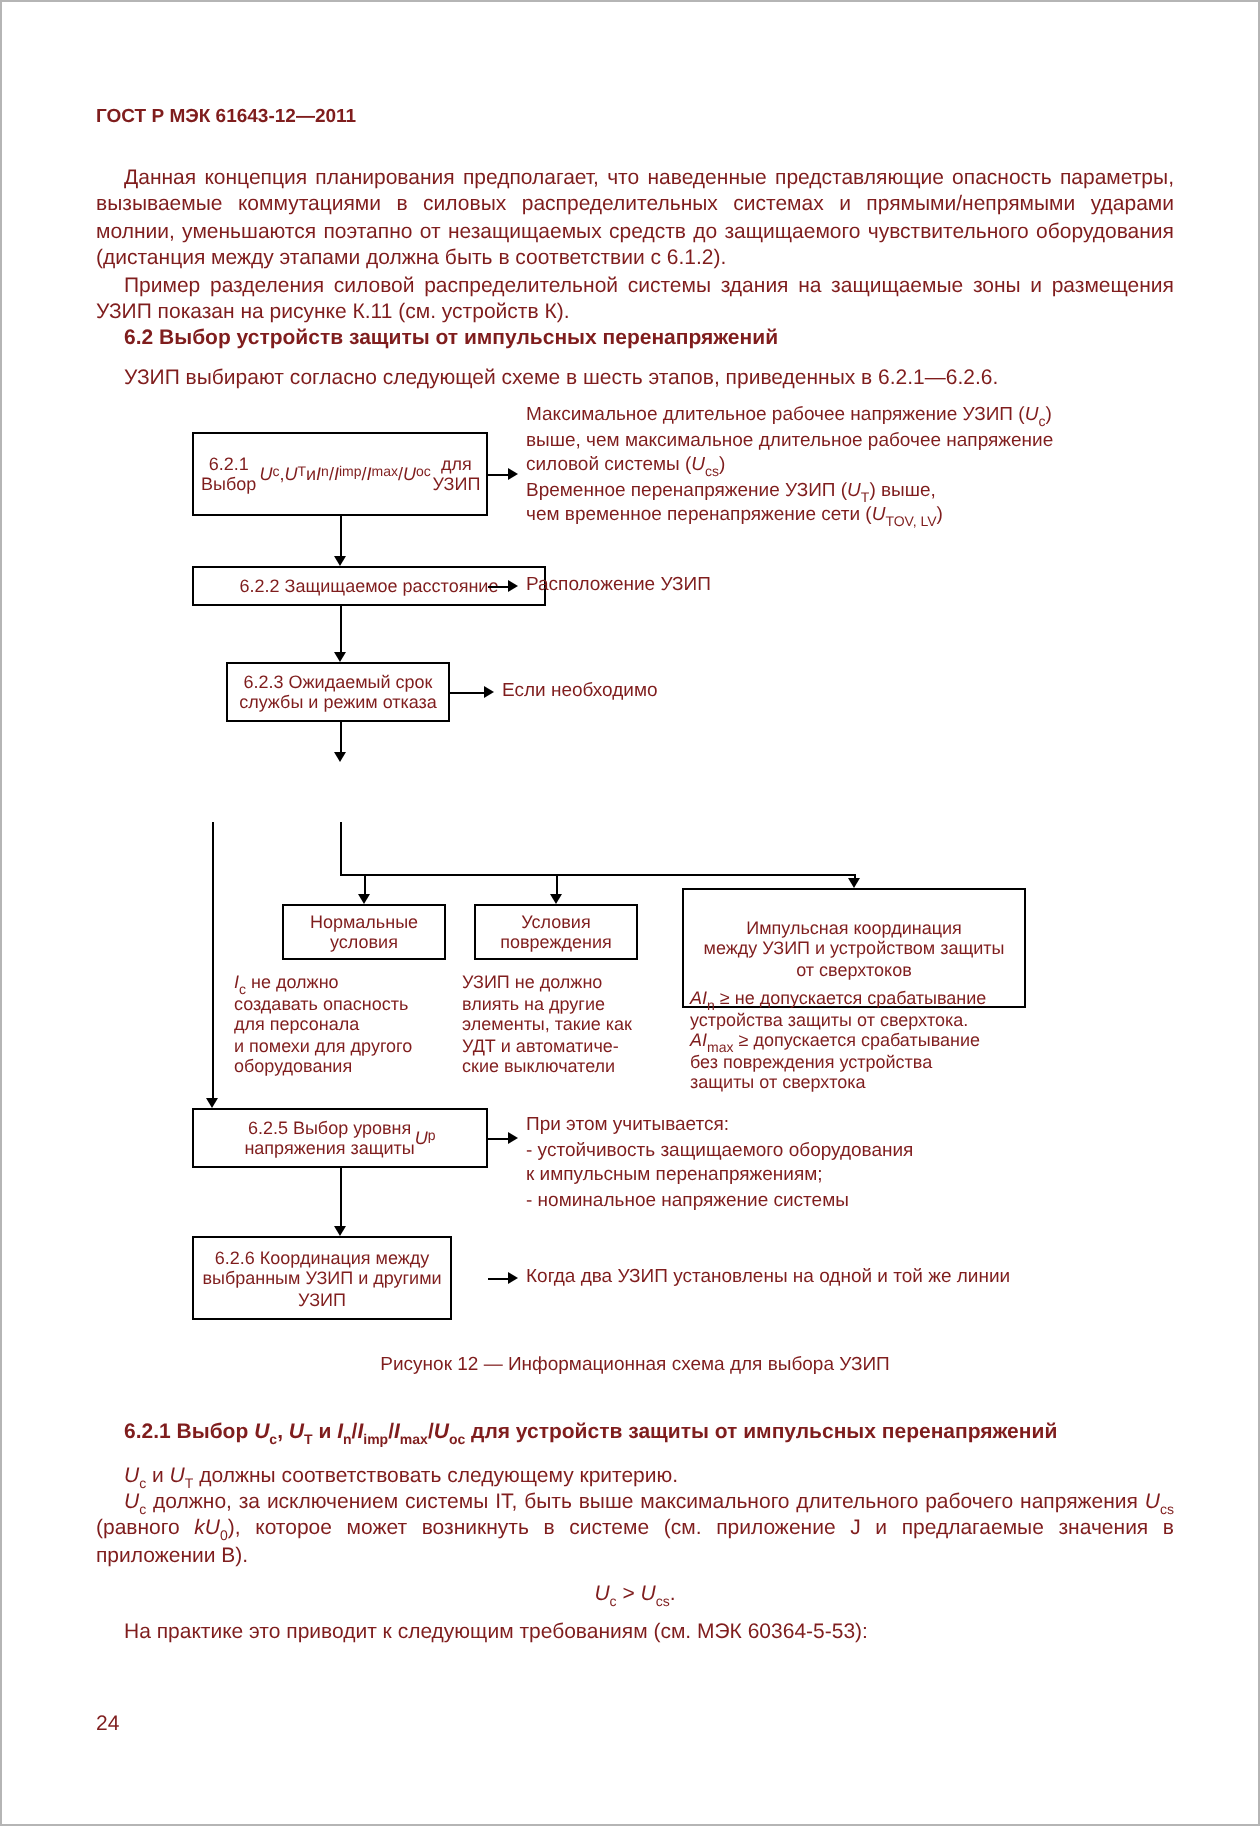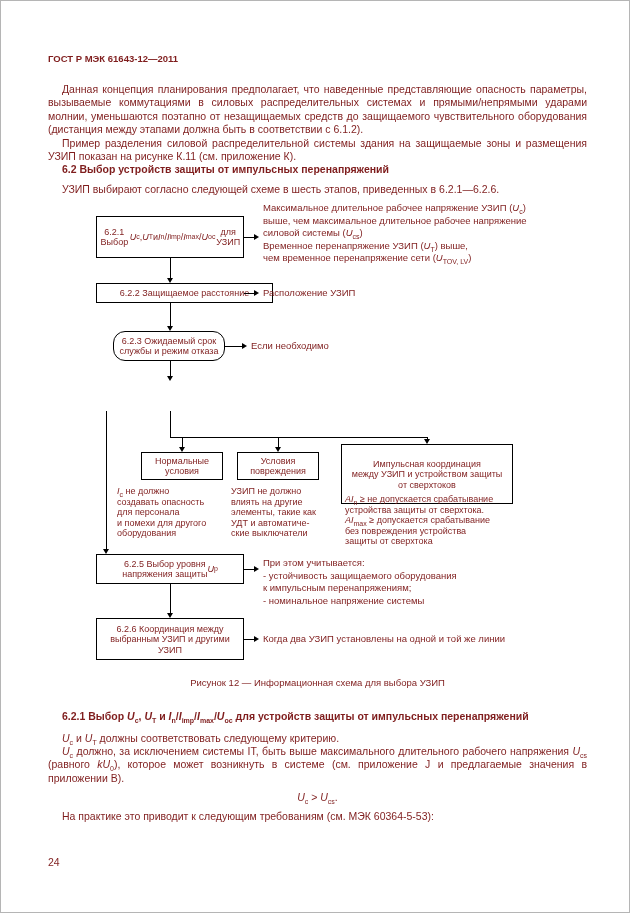--- a/index.html
+++ b/index.html
@@ -37,32 +37,32 @@
 </style>
 </head>
 <body>
 
 <div class="page">
   <div class="content">
 
     <div class="doc-header">ГОСТ Р МЭК 61643-12—2011</div>
 
     <p class="body-p">Данная концепция планирования предполагает, что наведенные представляющие опасность параметры, вызываемые коммутациями в силовых распределительных системах и прямыми/непрямыми ударами молнии, уменьшаются поэтапно от незащищаемых средств до защищаемого чувствительного оборудования (дистанция между этапами должна быть в соответствии с 6.1.2).</p>
-    <p class="body-p">Пример разделения силовой распределительной системы здания на защищаемые зоны и размещения УЗИП показан на рисунке К.11 (см. приложение К).</p>
+    <p class="body-p">Пример разделения силовой распределительной системы здания на защищаемые зоны и размещения УЗИП показан на рисунке К.11 (см. устройств К).</p>
 
     <div class="h-bold h-62">6.2 Выбор устройств защиты от импульсных перенапряжений</div>
     <p class="body-p">УЗИП выбирают согласно следующей схеме в шесть этапов, приведенных в 6.2.1—6.2.6.</p>
 
     <div class="flowchart">
 
       <div class="fc-box" style="left:95px; top:17px; width:148px; height:42px;">6.2.1 Выбор <i>U</i><sub>c</sub>, <i>U</i><sub>T</sub> и<br><i>I</i><sub>n</sub>/<i>I</i><sub>imp</sub>/<i>I</i><sub>max</sub>/<i>U</i><sub>oc</sub> для УЗИП</div>
       <div class="fc-box" style="left:95px; top:84px; width:177px; height:20px;">6.2.2 Защищаемое расстояние</div>
-      <div class="fc-box" style="left:112px; top:132px; width:112px; height:30px;border-radius:12px;">6.2.3 Ожидаемый срок<br>службы и режим отказа</div>
+      <div class="fc-box" style="left:112px; top:132px; width:112px; height:30px;">6.2.3 Ожидаемый срок<br>службы и режим отказа</div>
       <div class="fc-box" style="left:95px; top:355px; width:148px; height:30px;">6.2.5 Выбор уровня<br>напряжения защиты <i>U</i><sub>p</sub></div>
-      <div class="fc-box" style="left:95px; top:419px; width:148px; height:42px;">6.2.6 Координация между<br>выбранным УЗИП и другими<br>УЗИП</div>
+      <div class="fc-box" style="left:95px; top:419px; width:130px; height:42px;">6.2.6 Координация между<br>выбранным УЗИП и другими<br>УЗИП</div>
 
       <div class="fc-box" style="left:140px; top:253px; width:82px; height:28px;">Нормальные<br>условия</div>
       <div class="fc-box" style="left:236px; top:253px; width:82px; height:28px;">Условия<br>повреждения</div>
       <div class="fc-box" style="left:340px; top:245px; width:172px; height:60px;">Импульсная координация<br>между УЗИП и устройством защиты<br>от сверхтоков</div>
 
       <div class="fc-note" style="left:116px; top:287px; width:112px;"><i>I</i><sub>c</sub> не должно<br>создавать опасность<br>для персонала<br>и помехи для другого<br>оборудования</div>
       <div class="fc-note" style="left:230px; top:287px; width:106px;">УЗИП не должно<br>влиять на другие<br>элементы, такие как<br>УДТ и автоматиче-<br>ские выключатели</div>
       <div class="fc-note" style="left:344px; top:295px; width:240px;"><i>AI</i><sub>n</sub> ≥ не допускается срабатывание<br>устройства защиты от сверхтока.<br><i>AI</i><sub>max</sub> ≥ допускается срабатывание<br>без повреждения устройства<br>защиты от сверхтока</div>
 
       <div class="fc-ann" style="left:262px; top:3px; width:330px;">Максимальное длительное рабочее напряжение УЗИП (<i>U</i><sub>c</sub>)<br>выше, чем максимальное длительное рабочее напряжение<br>силовой системы (<i>U</i><sub>cs</sub>)<br>Временное перенапряжение УЗИП (<i>U</i><sub>T</sub>) выше,<br>чем временное перенапряжение сети (<i>U</i><sub>TOV, LV</sub>)</div>

